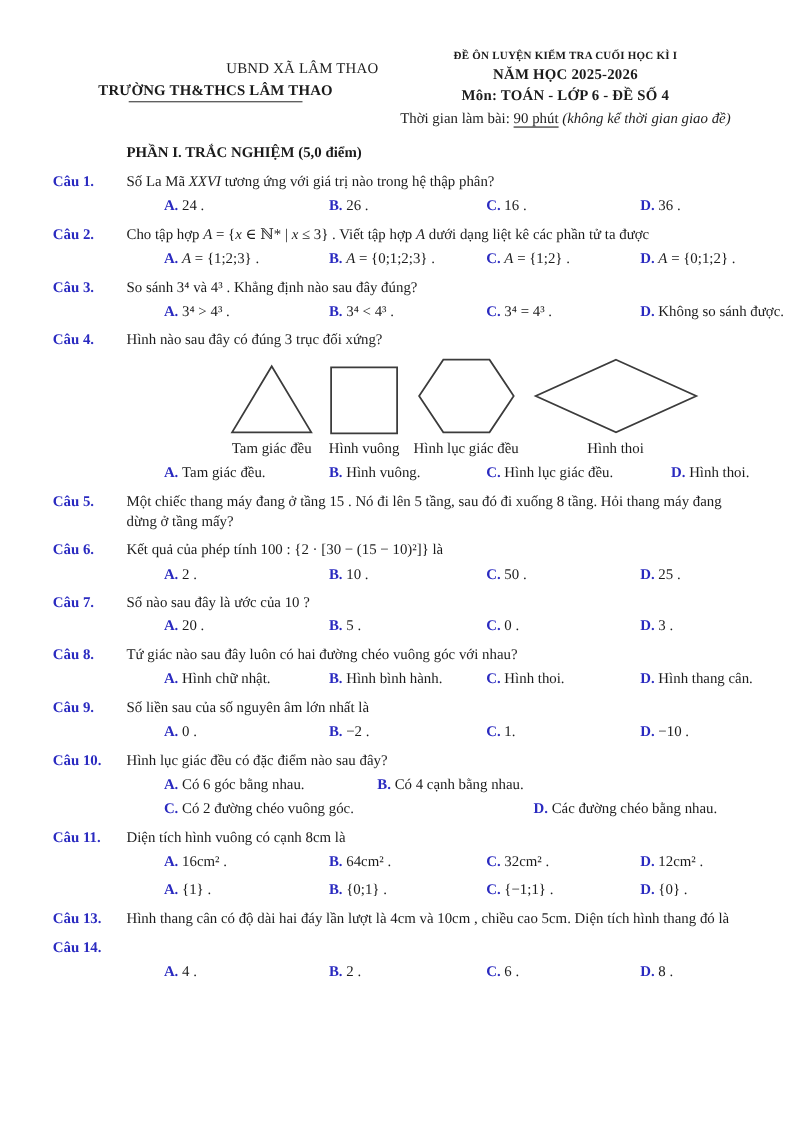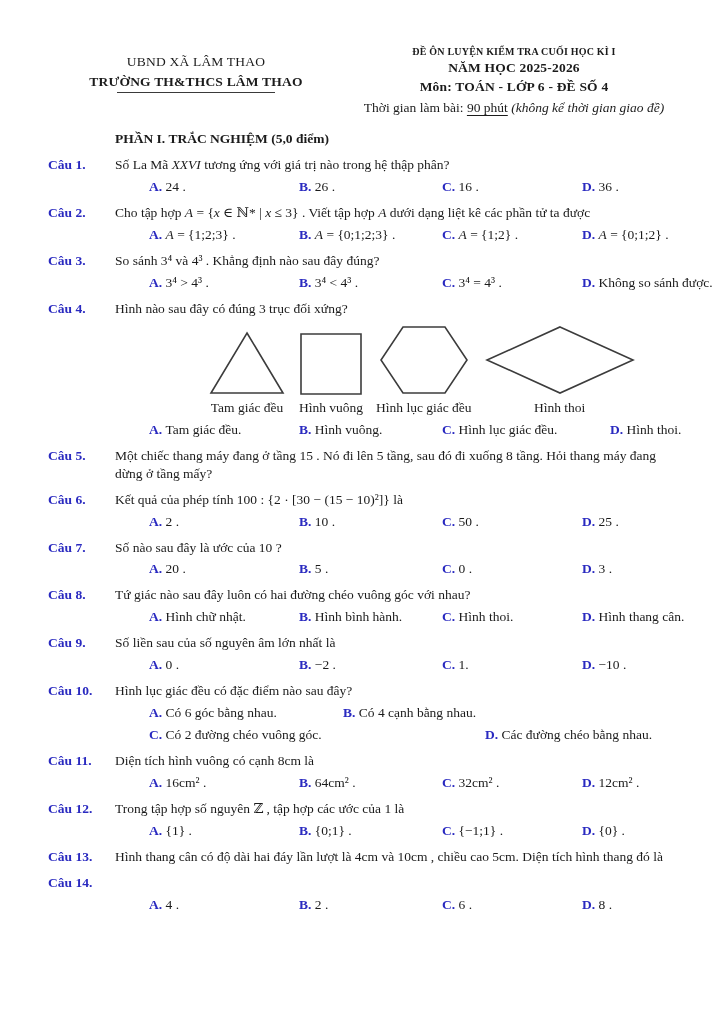--- a/index.html
+++ b/index.html
@@ -8,21 +8,21 @@
     width: 724px; height: 1024px; overflow: hidden;
     background: #ffffff;
     font-family: "Liberation Serif", "DejaVu Serif", serif;
     font-size: 13.5px; line-height: 1.33; color: #1b1b1b;
   }
   .page { padding: 44px 40px 0 48px; }
 
   
   .header { display: flex; }
   .h-left { width: 296px; text-align: center; padding-top: 9px; }
-  .h-left .org { font-weight: normal; letter-spacing: .2px; }
+  .h-left .org { font-weight: normal; letter-spacing: .2px; text-align: right; }
   .h-left .school { font-weight: bold; margin-top: 2px; letter-spacing: .2px; }
   .school-underline { width: 158px; border-bottom: 1.3px solid #3a3a3a; margin: 1px auto 0; height: 0; }
   .h-right { flex: 1; text-align: center; }
   .h-right .b { font-weight: bold; margin-top: 1px; letter-spacing: .2px; }
   .h-right .t1 { font-size: 10px; }
   .time-line { margin-top: 3px; }
   .time-bold { font-weight: normal; text-decoration: underline; text-underline-offset: 3px; }
   .time-note { font-style: italic; }
 
   
@@ -219,24 +219,20 @@
           <span class="q-text">Diện tích hình vuông có cạnh 8cm là</span>
         </div>
         <div class="options">
           <span class="option"><span class="opt-letter">A. </span><span>16cm² .</span></span>
           <span class="option"><span class="opt-letter">B. </span><span>64cm² .</span></span>
           <span class="option"><span class="opt-letter">C. </span><span>32cm² .</span></span>
           <span class="option"><span class="opt-letter">D. </span><span>12cm² .</span></span>
         </div>
       </div>
       <div class="question">
-        <div class="q-head">
-          <span class="q-label">Câu 12.</span>
-          <span class="q-text">Trong tập hợp số nguyên ℤ , tập hợp các ước của 1 là</span>
-        </div>
         <div class="options">
           <span class="option"><span class="opt-letter">A. </span><span>{1} .</span></span>
           <span class="option"><span class="opt-letter">B. </span><span>{0;1} .</span></span>
           <span class="option"><span class="opt-letter">C. </span><span>{−1;1} .</span></span>
           <span class="option"><span class="opt-letter">D. </span><span>{0} .</span></span>
         </div>
       </div>
       <div class="question">
         <div class="q-head">
           <span class="q-label">Câu 13.</span>

